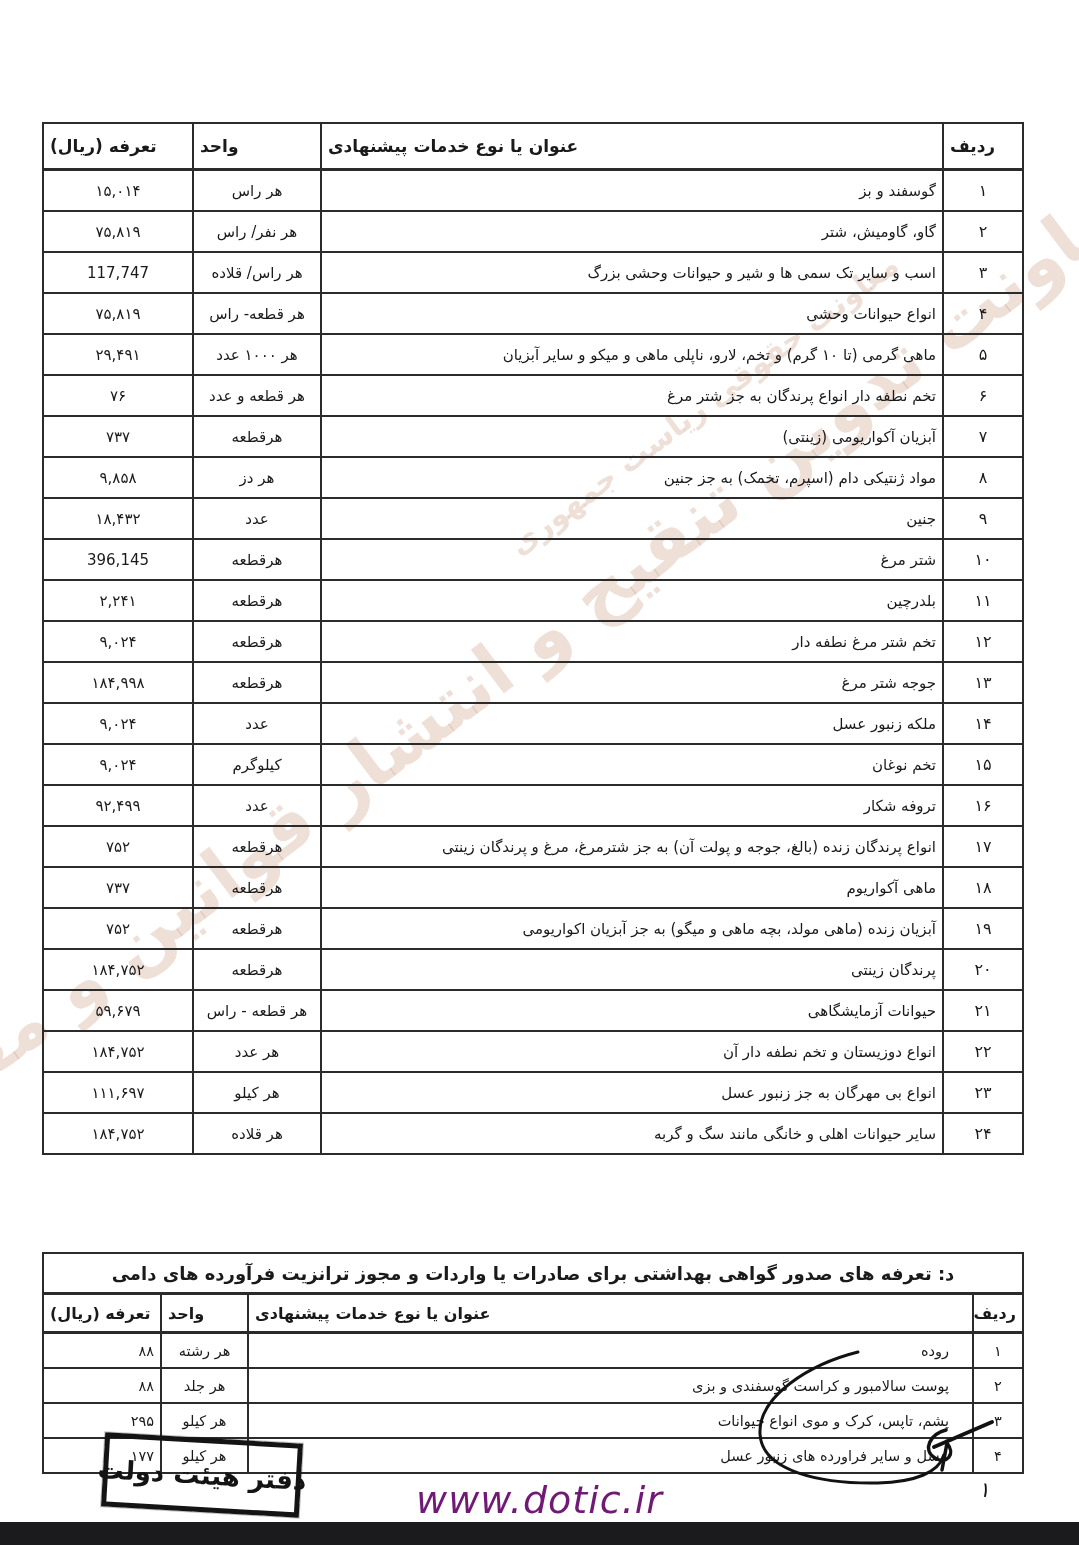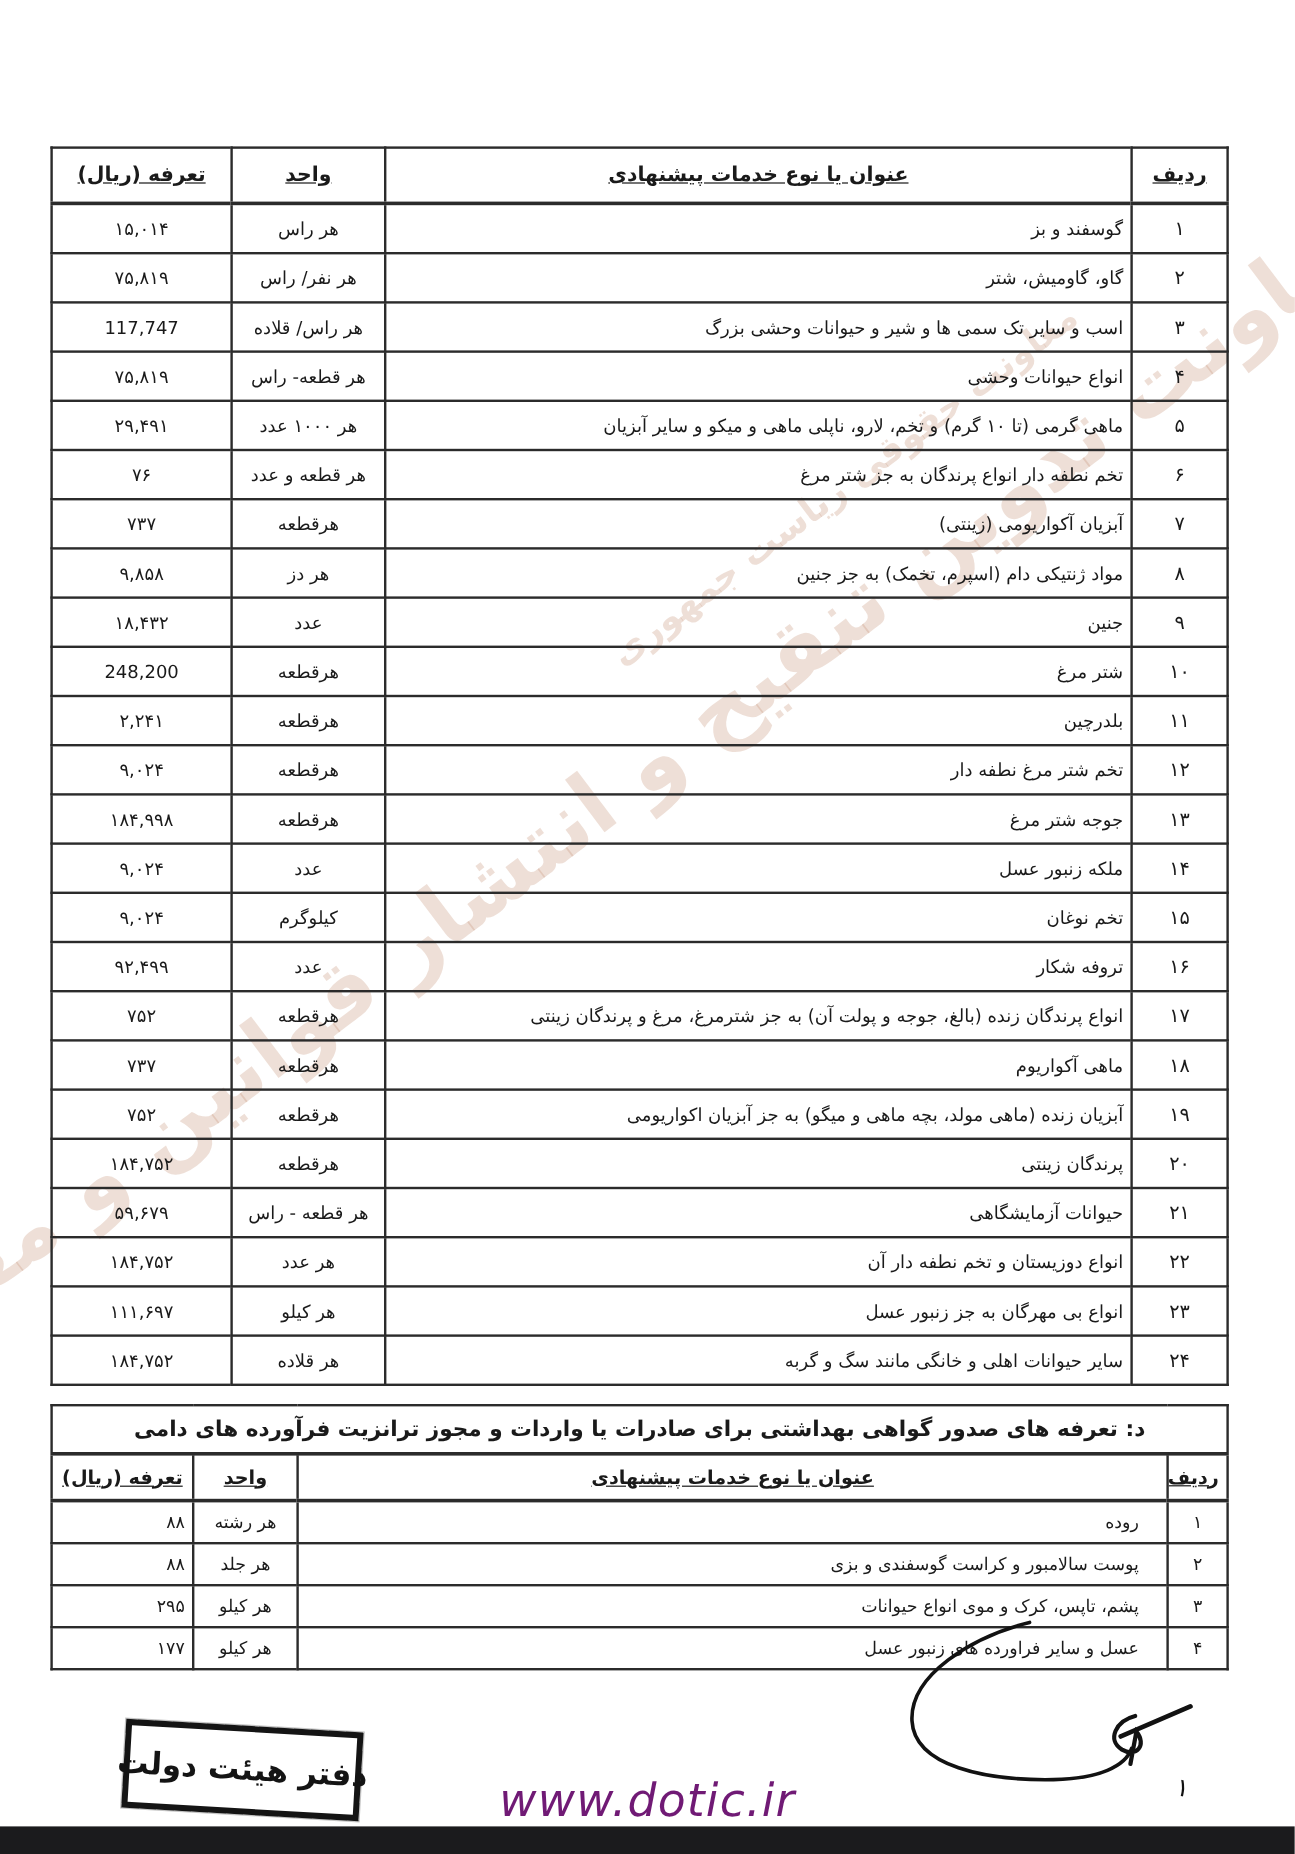--- a/index.html
+++ b/index.html
@@ -60,37 +60,36 @@
   table.tariff td.title-cell{
     font-weight:bold;
     font-size:19px;
     text-align:center;
     height:52px;
     border-bottom-width:3px;
   }
   table.tariff td.hdr{
     font-weight:bold;
     font-size:17px;
-    text-align:center;
+    text-align:left;
     height:40px;
     border-bottom-width:3px;
-    text-decoration:underline;
   }
   table#table-j td.c-no{ text-align:center; font-size:16px;}
   table#table-j td.c-service{ text-align:right; }
   table#table-j td.c-unit{ text-align:center;}
   table#table-j td.c-tariff{ text-align:center;}
   table#table-j tr.data-row td{ height:35px; }
   table#table-d tr.data-row td{ height:29px; font-size:14.5px;}
   table#table-d td.c-no{ text-align:center; font-size:15px;}
   table#table-d td.c-service{ text-align:right; padding-right:23px;}
   table#table-d td.c-unit{ text-align:center;}
   table#table-d td.c-tariff{ text-align:right;}
   #table-j{ top:122px; }
-  #table-d{ top:1170px; }
+  #table-d{ top:1252px; }
 
   
   .stamp{
     position:absolute;
     left:103px; top:1438px;
     width:188px; height:64px;
     border:5px solid #141414;
     transform:rotate(3.3deg);
     z-index:3;
     display:flex;align-items:center;justify-content:center;
@@ -220,21 +219,21 @@
           <td class="c-no">۹</td>
           <td class="c-service">جنین</td>
           <td class="c-unit">عدد</td>
           <td class="c-tariff">۱۸,۴۳۲</td>
         </tr>
 
         <tr class="data-row">
           <td class="c-no">۱۰</td>
           <td class="c-service">شتر مرغ</td>
           <td class="c-unit">هرقطعه</td>
-          <td class="c-tariff">248,200</td>
+          <td class="c-tariff">396,145</td>
         </tr>
 
         <tr class="data-row">
           <td class="c-no">۱۱</td>
           <td class="c-service">بلدرچین</td>
           <td class="c-unit">هرقطعه</td>
           <td class="c-tariff">۲,۲۴۱</td>
         </tr>
 
         <tr class="data-row">

